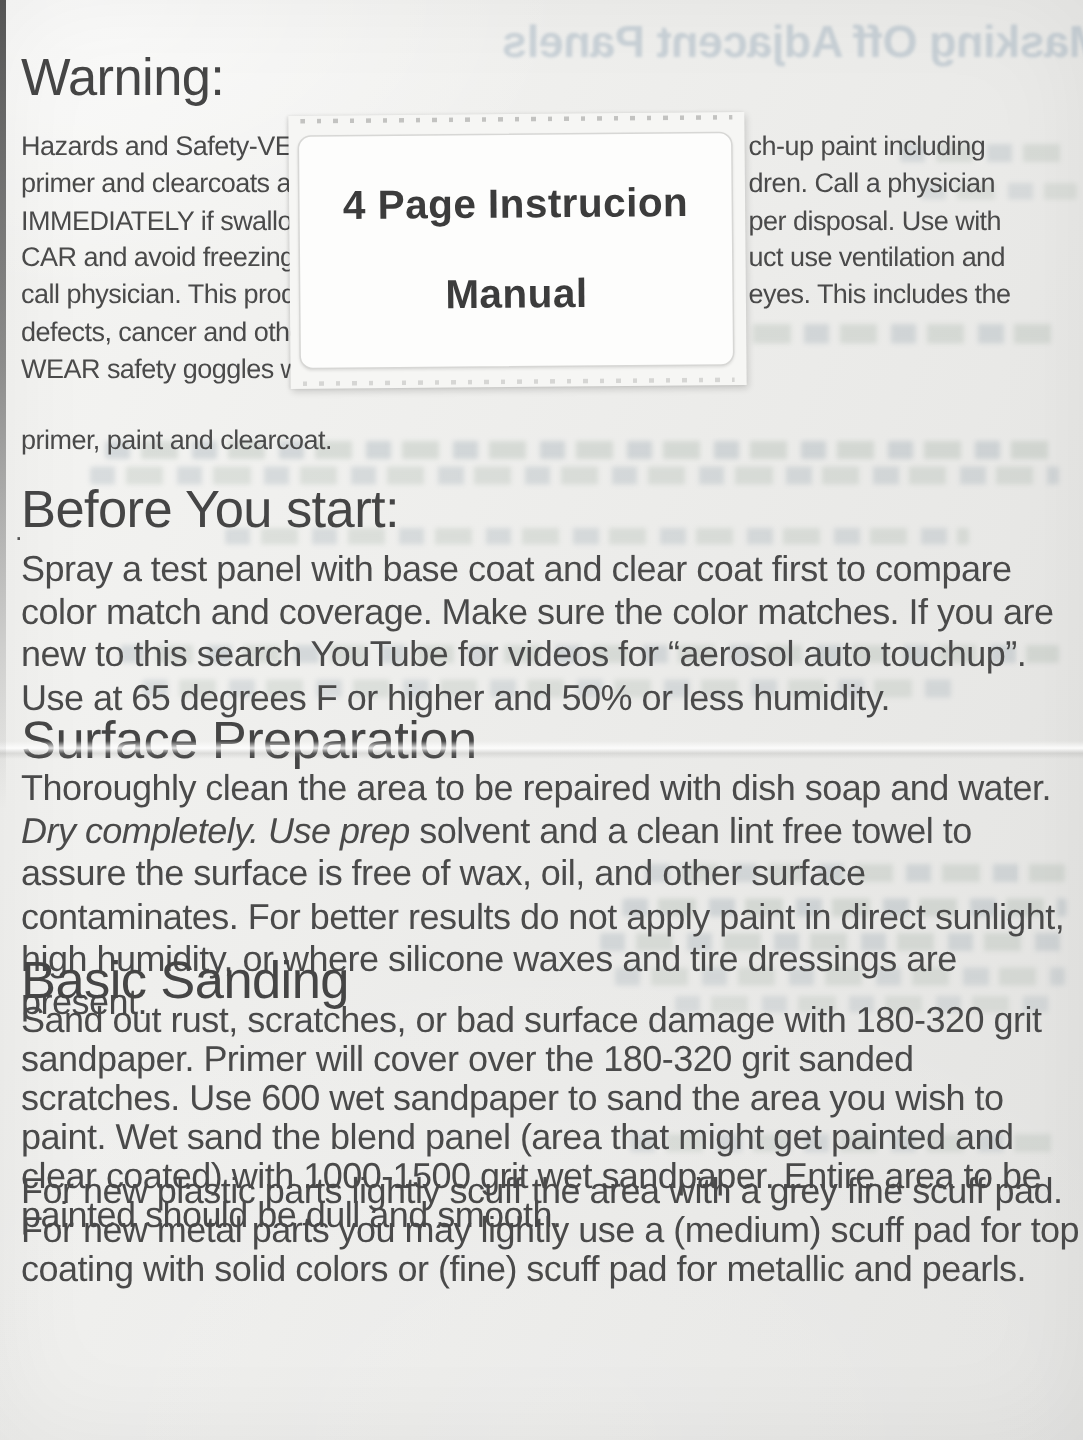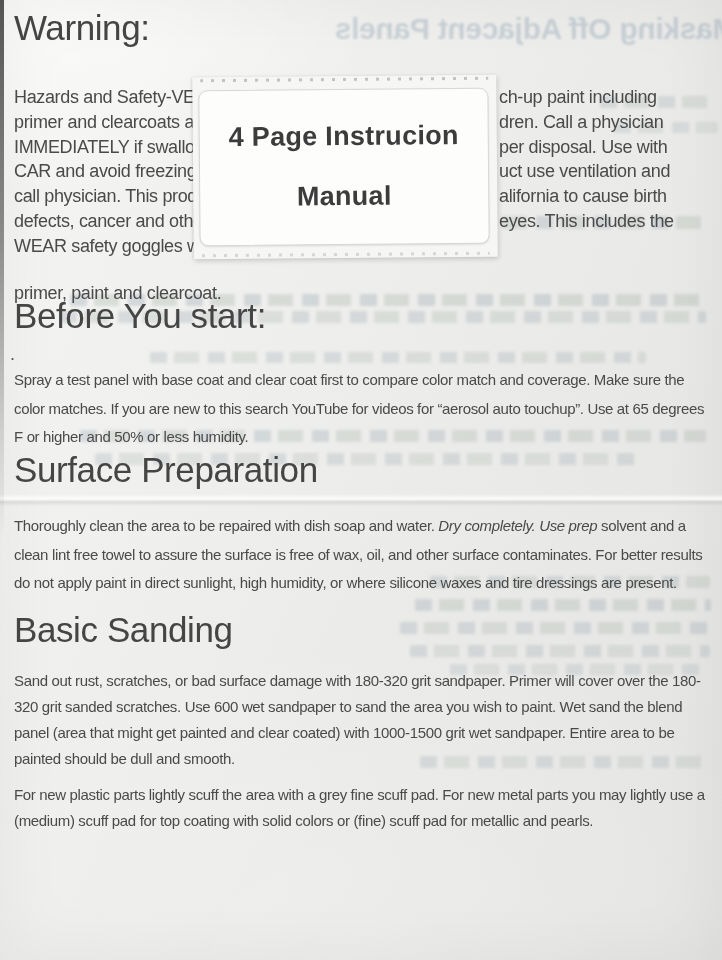--- a/index.html
+++ b/index.html
@@ -7,22 +7,22 @@
     position:relative;width:722px;height:960px;overflow:hidden;
     font-family:"Liberation Sans",sans-serif;color:#4a4a4a;
     background:
       radial-gradient(ellipse 520px 320px at 8% 0%, rgba(255,255,255,0.6), rgba(255,255,255,0) 62%),
       radial-gradient(ellipse 700px 500px at 50% 100%, rgba(255,255,255,0.18), rgba(255,255,255,0) 70%),
       linear-gradient(115deg,#f5f5f3 0%,#eeeeec 40%,#e8e8e6 72%,#e3e3e1 100%);
     box-shadow:inset 0 0 70px rgba(0,0,0,0.05);
   }
   .edge-left{position:absolute;left:0;top:0;width:4px;height:540px;z-index:5;
     background:linear-gradient(180deg,rgba(45,45,45,0.8) 0%,rgba(60,60,60,0.55) 45%,rgba(90,90,90,0.2) 80%,rgba(90,90,90,0) 100%);}
-  .heading{position:absolute;font-size:35px;font-weight:400;color:#454545;letter-spacing:-0.4px;z-index:2;white-space:nowrap;}
-  .bodytext{position:absolute;font-size:15px;line-height:28.5px;letter-spacing:-0.35px;z-index:2;color:#4a4a4a;}
+  .heading{position:absolute;font-size:35px;font-weight:400;color:#454545;letter-spacing:-0.4px;z-index:2;white-space:nowrap;margin-top:24px;}
+  .bodytext{position:absolute;font-size:24px;line-height:28.5px;letter-spacing:-0.35px;z-index:2;color:#4a4a4a;}
   .warn-col{position:absolute;top:85px;font-size:18px;line-height:24.8px;letter-spacing:-0.35px;z-index:2;}
   .warn-col div{white-space:nowrap;overflow:hidden;}
   .warn-left{left:14px;width:186px;}
   .warn-right{left:499px;width:216px;}
   .warn-last{position:absolute;left:14px;top:283px;font-size:18px;letter-spacing:-0.35px;z-index:2;white-space:nowrap;}
   
   .bleed-heading{position:absolute;top:12px;right:-16px;z-index:1;
     font-size:30px;font-weight:600;letter-spacing:-0.3px;white-space:nowrap;
     color:#8ba0b2;opacity:0.38;transform:scaleX(-1);filter:blur(1.2px);}
   .smudge{position:absolute;z-index:1;border-radius:2px;filter:blur(1.6px);
@@ -77,21 +77,20 @@
     <div>call physician. This produ</div>
     <div>defects, cancer and othe</div>
     <div>WEAR safety goggles wh</div>
   </div>
 
   <div class="warn-col warn-right">
     <div>ch-up paint including</div>
     <div>dren. Call a physician</div>
     <div>per disposal. Use with</div>
     <div>uct use ventilation and</div>
-    <div>alifornia to cause birth</div>
     <div>eyes. This includes the</div>
   </div>
 
   <div class="warn-last">primer, paint and clearcoat.</div>
 
   <div class="label-backing">
     <div class="perf top"></div>
     <div class="perf bottom"></div>
     <div class="sticker">
       <div class="sticker-line">4 Page Instrucion</div>

